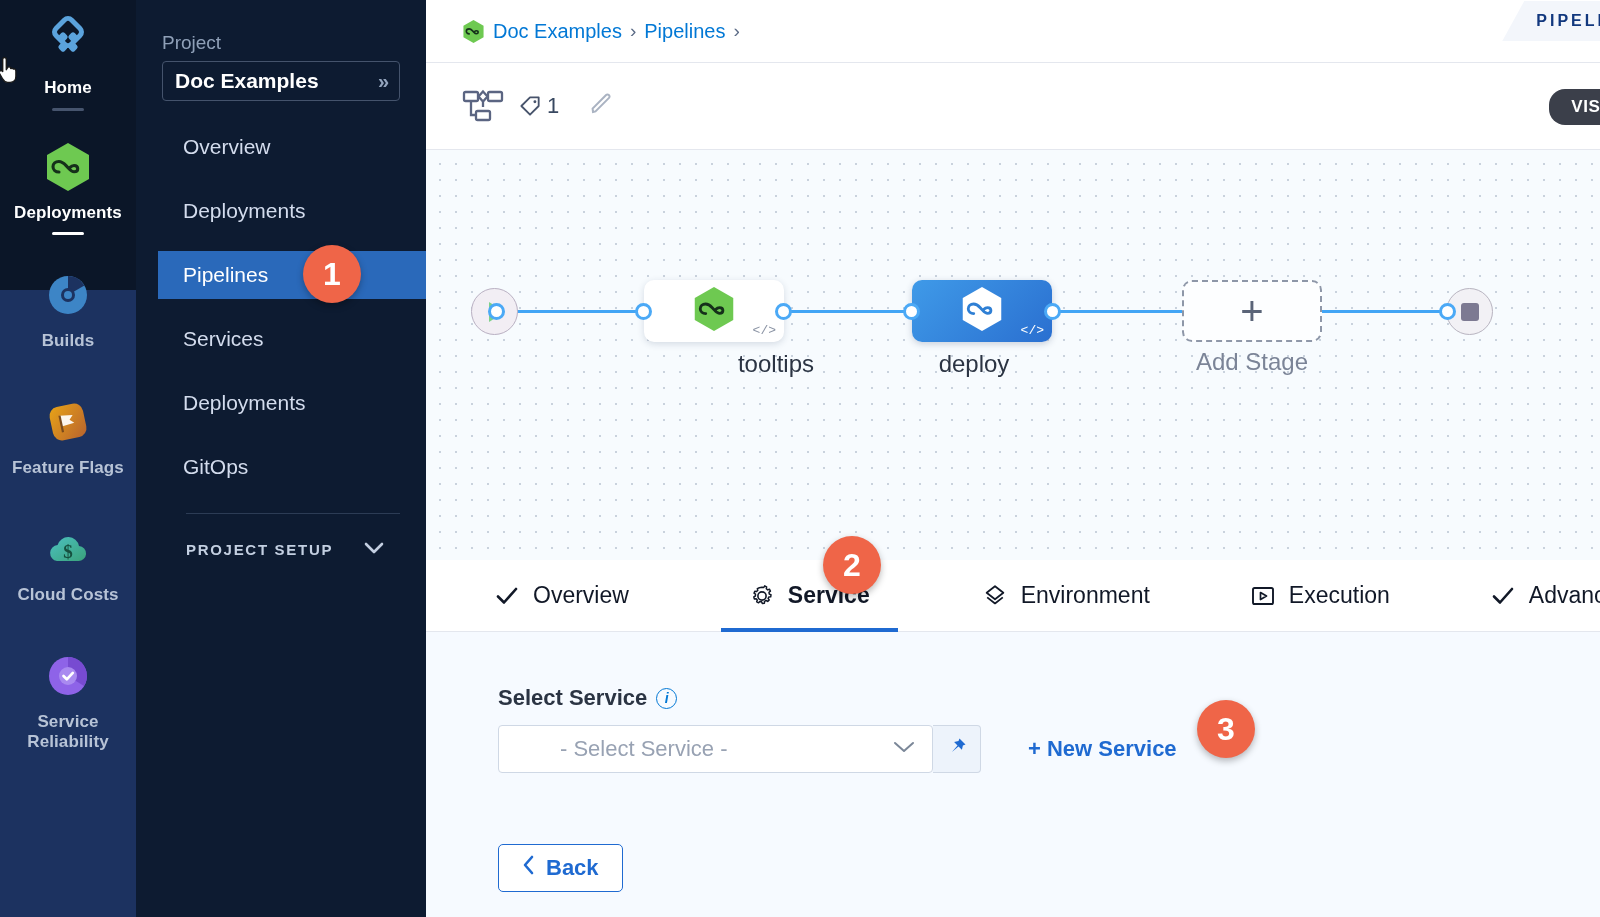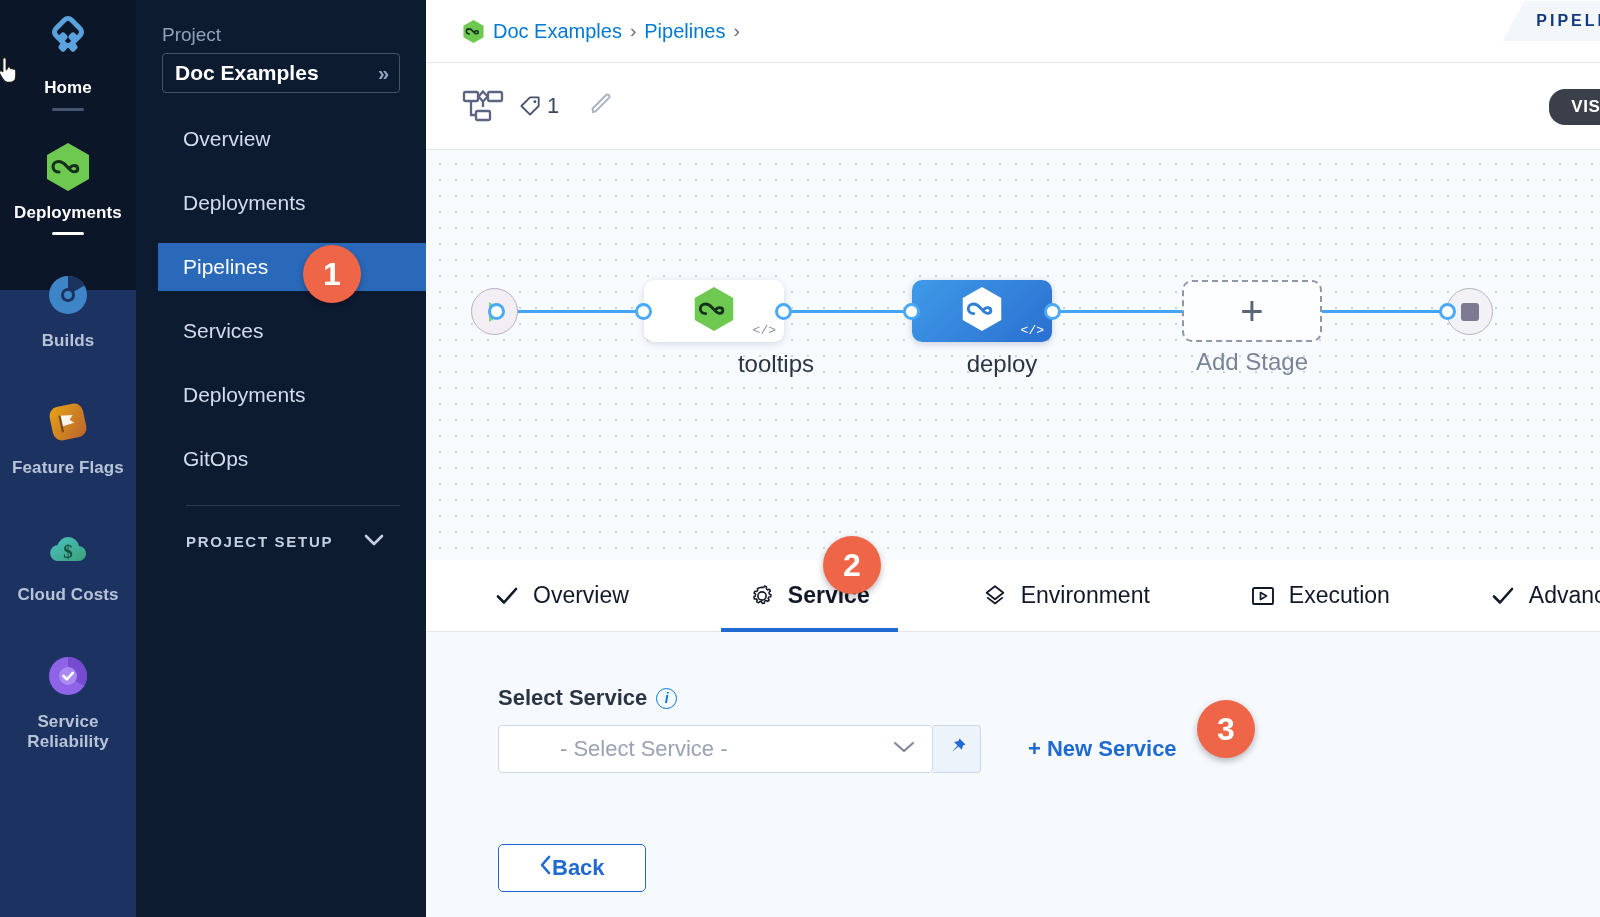--- a/index.html
+++ b/index.html
@@ -34,21 +34,21 @@
     margin-top: 8px; font-size: 17px; font-weight: 700; color: #ffffff;
     text-align: center; line-height: 1.22; letter-spacing: .1px;
   }
   .rail-label.dim { color: #b7c3d6; }
   .rail-underline { width: 32px; height: 3px; background: #46546d; border-radius: 2px; margin-top: 9px; }
 
   
   .proj {
     width: 290px; flex: 0 0 290px; height: 917px;
     background: #0d1b31; position: relative; z-index: 4;
-    padding-top: 24px;
+    padding-top: 32px;
   }
   .proj-caption { color: #8fa0b8; font-size: 19px; padding: 0 26px 7px; }
   .proj-select {
     margin: 0 26px; height: 40px;
     border: 1px solid #44536c; border-radius: 4px;
     display: flex; align-items: center; justify-content: space-between;
     padding: 0 12px 0 12px; cursor: pointer;
   }
   .proj-select-name { color: #ffffff; font-size: 21px; font-weight: 700; }
   .proj-chev { color: #93a4bd; font-size: 20px; font-weight: 700; letter-spacing: -2px; }
@@ -166,22 +166,22 @@
   }
   .select-ph { color: #98a2b3; font-size: 22px; margin-left: 44px; }
   .pin-btn {
     width: 48px; height: 48px; background: #edf3fb; border: 1px solid #cfd8e5; border-left: none;
     border-radius: 0 4px 4px 0; display: flex; align-items: center; justify-content: center; cursor: pointer;
   }
   .new-link { margin-left: 47px; color: #1f6ad1; font-size: 22px; font-weight: 700; cursor: pointer; }
 
   .btn-row { display: flex; gap: 19px; margin-top: 71px; }
   .btn {
-    height: 48px; display: flex; align-items: center; 
-    font-size: 22px; font-weight: 700; border-radius: 5px; cursor: pointer; padding: 0 40px;
+    height: 48px; display: flex; align-items: center; gap: 11px;
+    font-size: 22px; font-weight: 700; border-radius: 5px; cursor: pointer; padding: 0 23px;
   }
   .btn.back { background: #fff; color: #1f6ad1; border: 1.5px solid #1f6ad1; }
   .btn.cont { background: #2f6fcc; color: #fff; border: 1.5px solid #2f6fcc; }
 
   
   .callout {
     position: absolute; width: 58px; height: 58px; border-radius: 50%;
     background: #ef6548; color: #fff; font-size: 32px; font-weight: 700;
     display: flex; align-items: center; justify-content: center;
     box-shadow: 0 3px 7px rgba(0,0,0,.28); z-index: 50;
@@ -402,21 +402,21 @@
 
       <div class="node blue" style="left:486px;">
         <span class="node-ico">
           <svg width="44" height="48" viewBox="0 0 48 52">
             <polygon points="24,2 45,14 45,38 24,50 3,38 3,14" fill="#ffffff"></polygon>
             <path d="M15 31c-3.5 0-6-2.3-6-5.3 0-3 2.5-5.2 5.8-5.2 3.2 0 5 1.6 7.3 4.1l2.4 2.6c2.2 2.4 3.6 3.6 5.6 3.6 2.1 0 3.6-1.3 3.6-3.1 0-1.9-1.5-3.2-3.7-3.2-1.6 0-2.8.6-4.3 2.1" fill="none" stroke="#2f7fd4" stroke-width="3.1" stroke-linecap="round"></path>
           </svg>
         </span>
         <span class="code-badge on-blue">&lt;/&gt;</span>
       </div>
-      <div class="node-label" style="left:476px;">deploy</div>
+      <div class="node-label" style="left:448px;">deploy</div>
 
       <div class="node add" style="left:756px;">
         <span class="plus">+</span>
       </div>
       <div class="node-label muted" style="left:726px;top:198px;">Add Stage</div>
     </div>
 
     <div class="tabs">
       <div class="tab">
         <span class="tab-ico">

